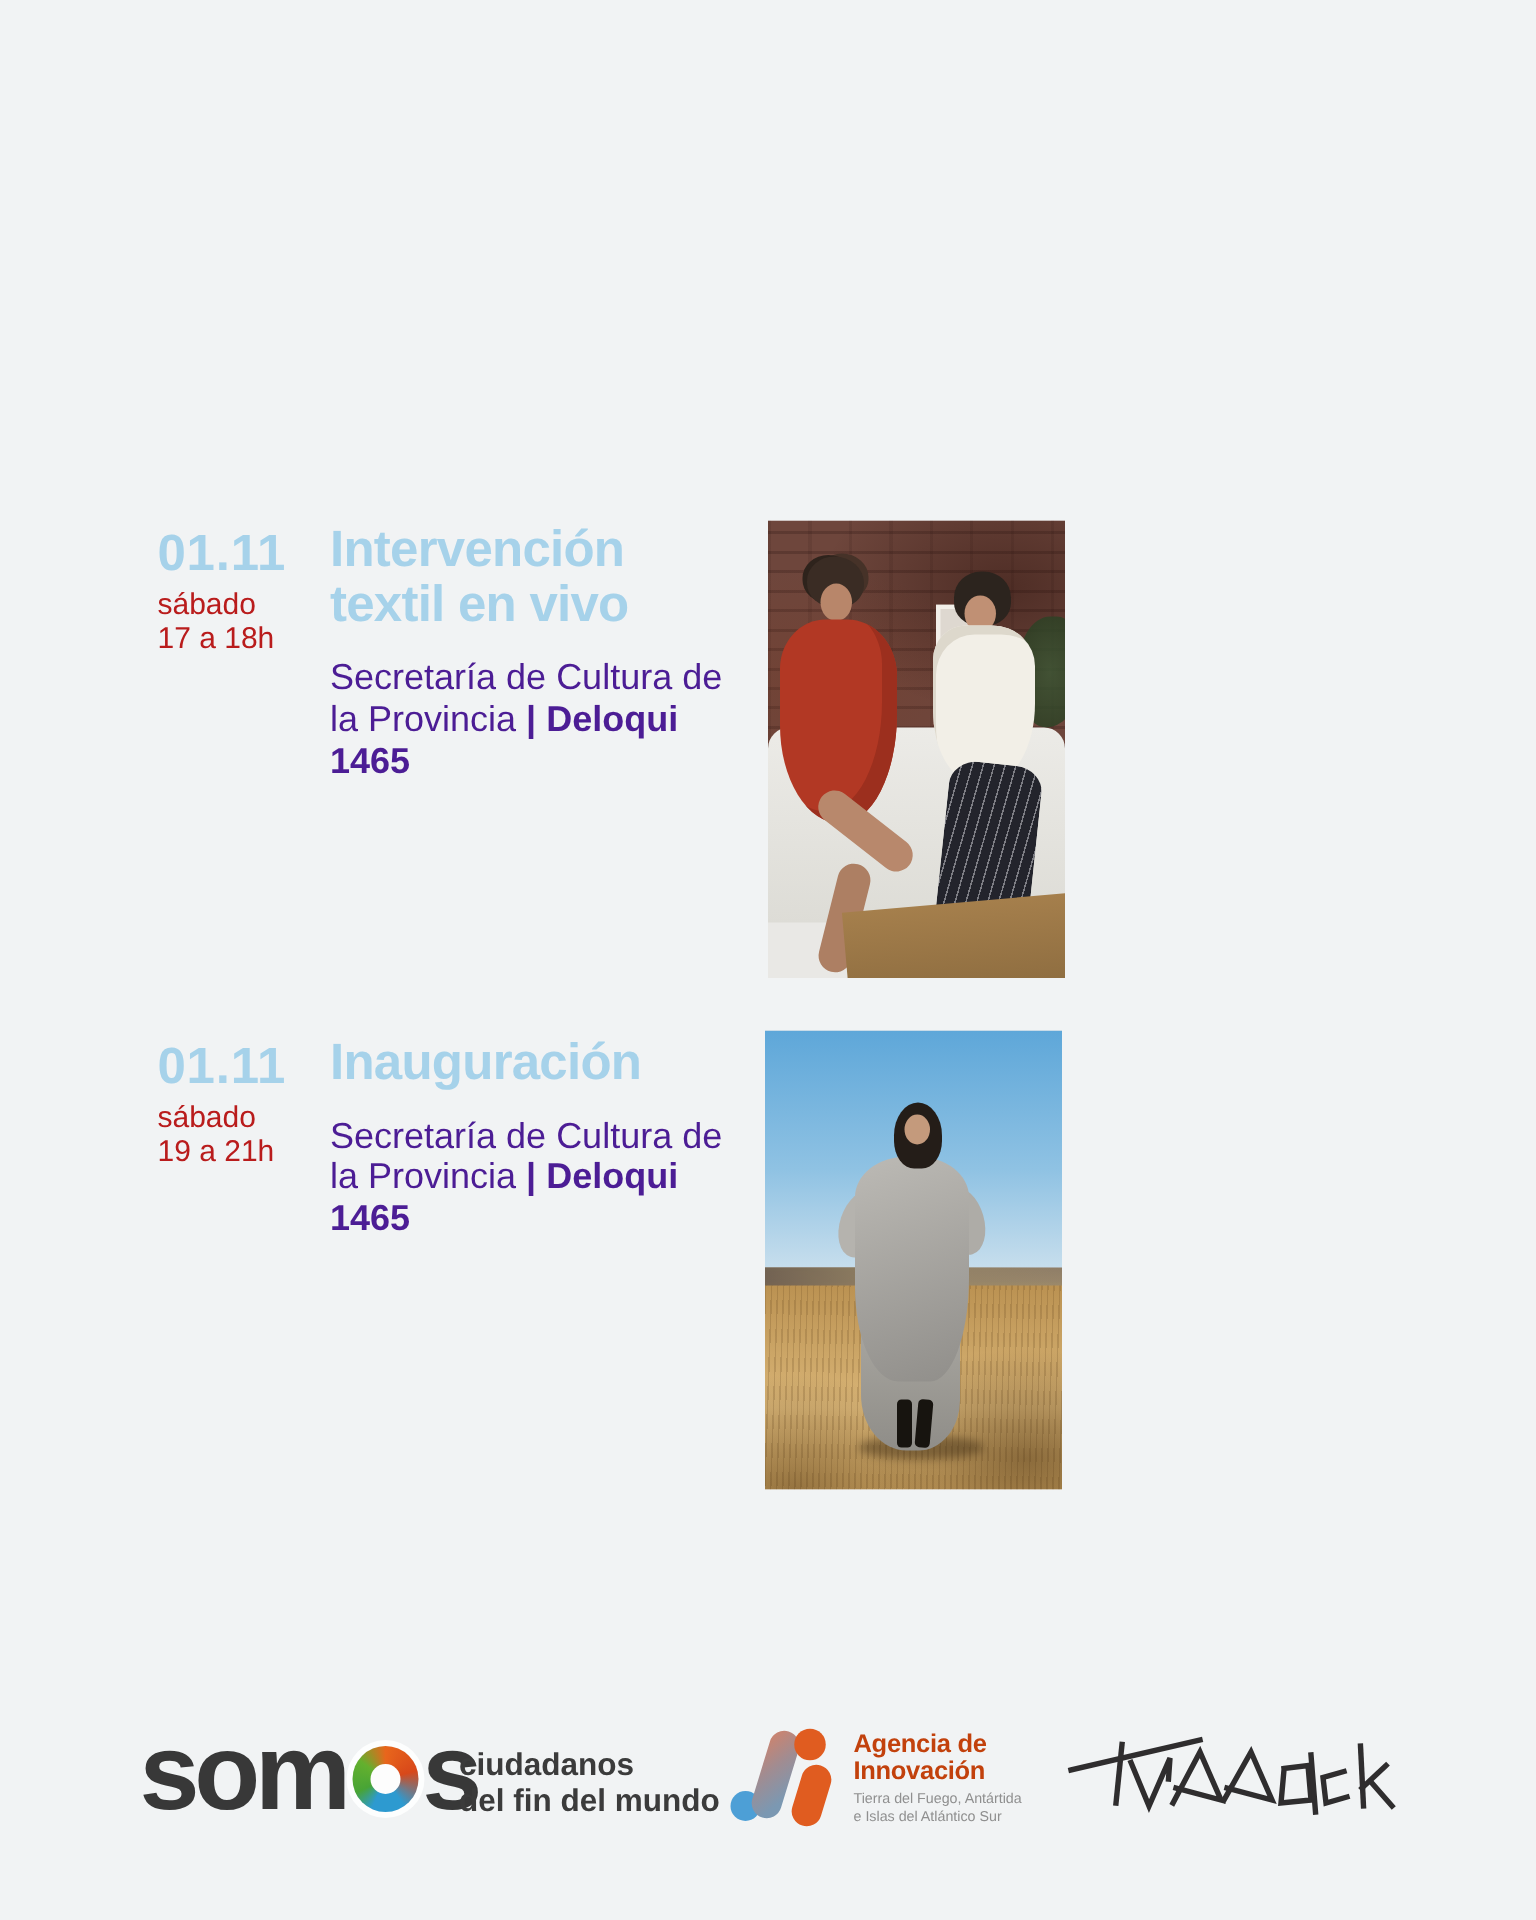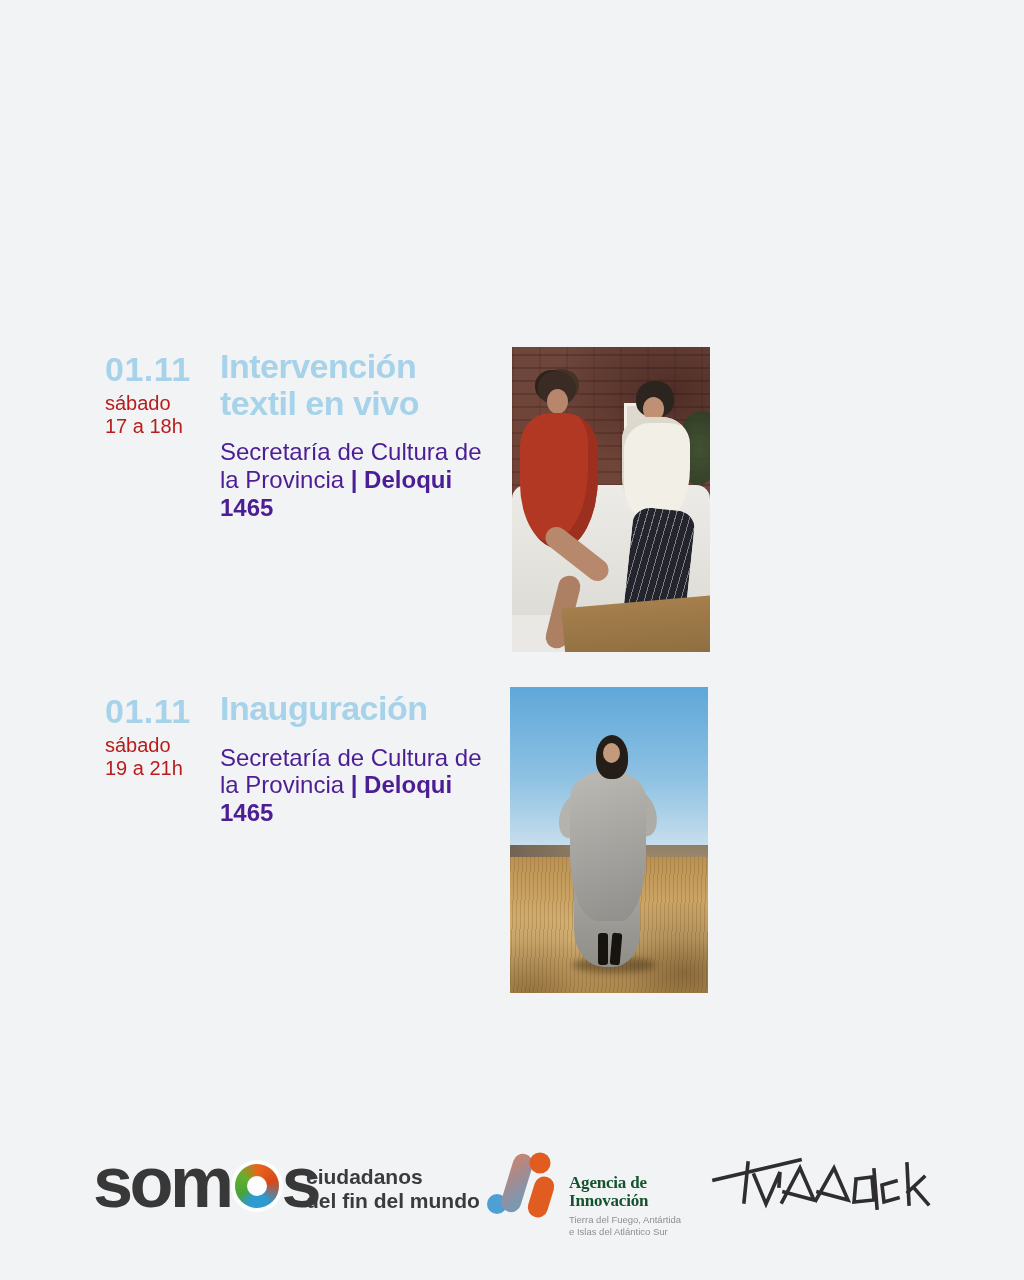--- a/index.html
+++ b/index.html
@@ -127,21 +127,21 @@
     width:44px; height:44px; border-radius:50%; margin:8px 3px 0 4px; position:relative;
     background:conic-gradient(from 0deg, #e8661c 0deg, #d8481a 75deg, #2d9ad0 145deg, #2d9ad0 205deg, #48a436 245deg, #63b02e 305deg, #e8661c 360deg);
     box-shadow:0 0 0 4px rgba(255,255,255,.85);
   }
   .somos-ring::after {
     content:""; position:absolute; left:12px; top:12px; width:20px; height:20px;
     border-radius:50%; background:#fdfdfd;
   }
   .somos-tagline { left:306px; top:1165px; font-size:21px; font-weight:600; color:#3b3b3b; line-height:1.12; }
   .agencia { left:486px; top:1146px; display:flex; gap:9px; }
-  .agencia-name { margin-top:28px; font-size:17px; font-weight:700; color:#14532d; line-height:1.06; letter-spacing:-.2px;font-family:Liberation Serif, serif; }
+  .agencia-name { margin-top:8px; font-size:17px; font-weight:700; color:#c2410c; line-height:1.06; letter-spacing:-.2px; }
   .agencia-sub { font-size:9.5px; color:#8f8f8f; line-height:1.25; margin-top:4px; font-weight:400; }
   .tussock { left:710px; top:1150px; }
 </style>
 </head>
 <body>
 
 <div class="poster">
 
 
   <div class="abs when" style="left:105px; top:352px;">

